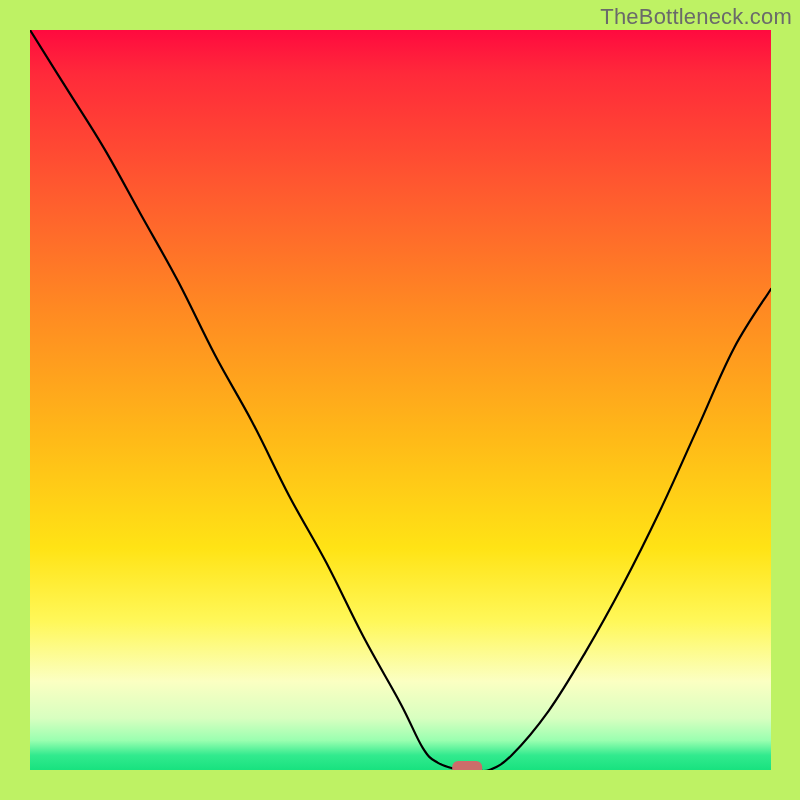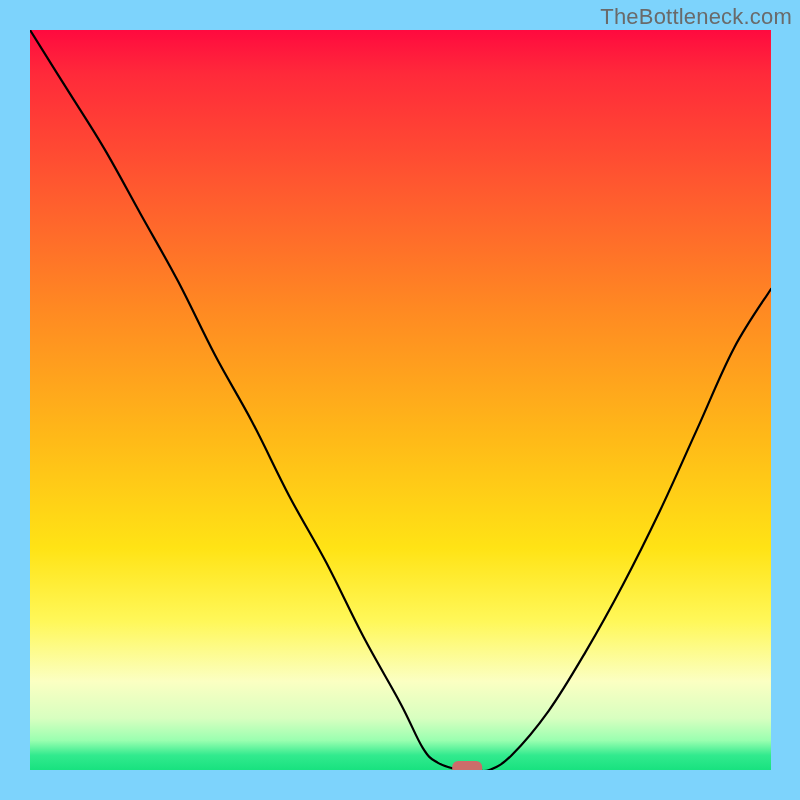--- a/index.html
+++ b/index.html
@@ -8,21 +8,21 @@
     width: 800px;
     height: 800px;
     overflow: hidden;
     background: #000;
     font-family: Arial, Helvetica, sans-serif;
   }
   .chart-container {
     position: relative;
     width: 800px;
     height: 800px;
-    background: #7dd3fc;
+    background: #bef264;
   }
   .plot-area {
     position: absolute;
     left: 30px;
     top: 30px;
     width: 741px;
     height: 740px;
     overflow: hidden;
   }
   .gradient-bg {

